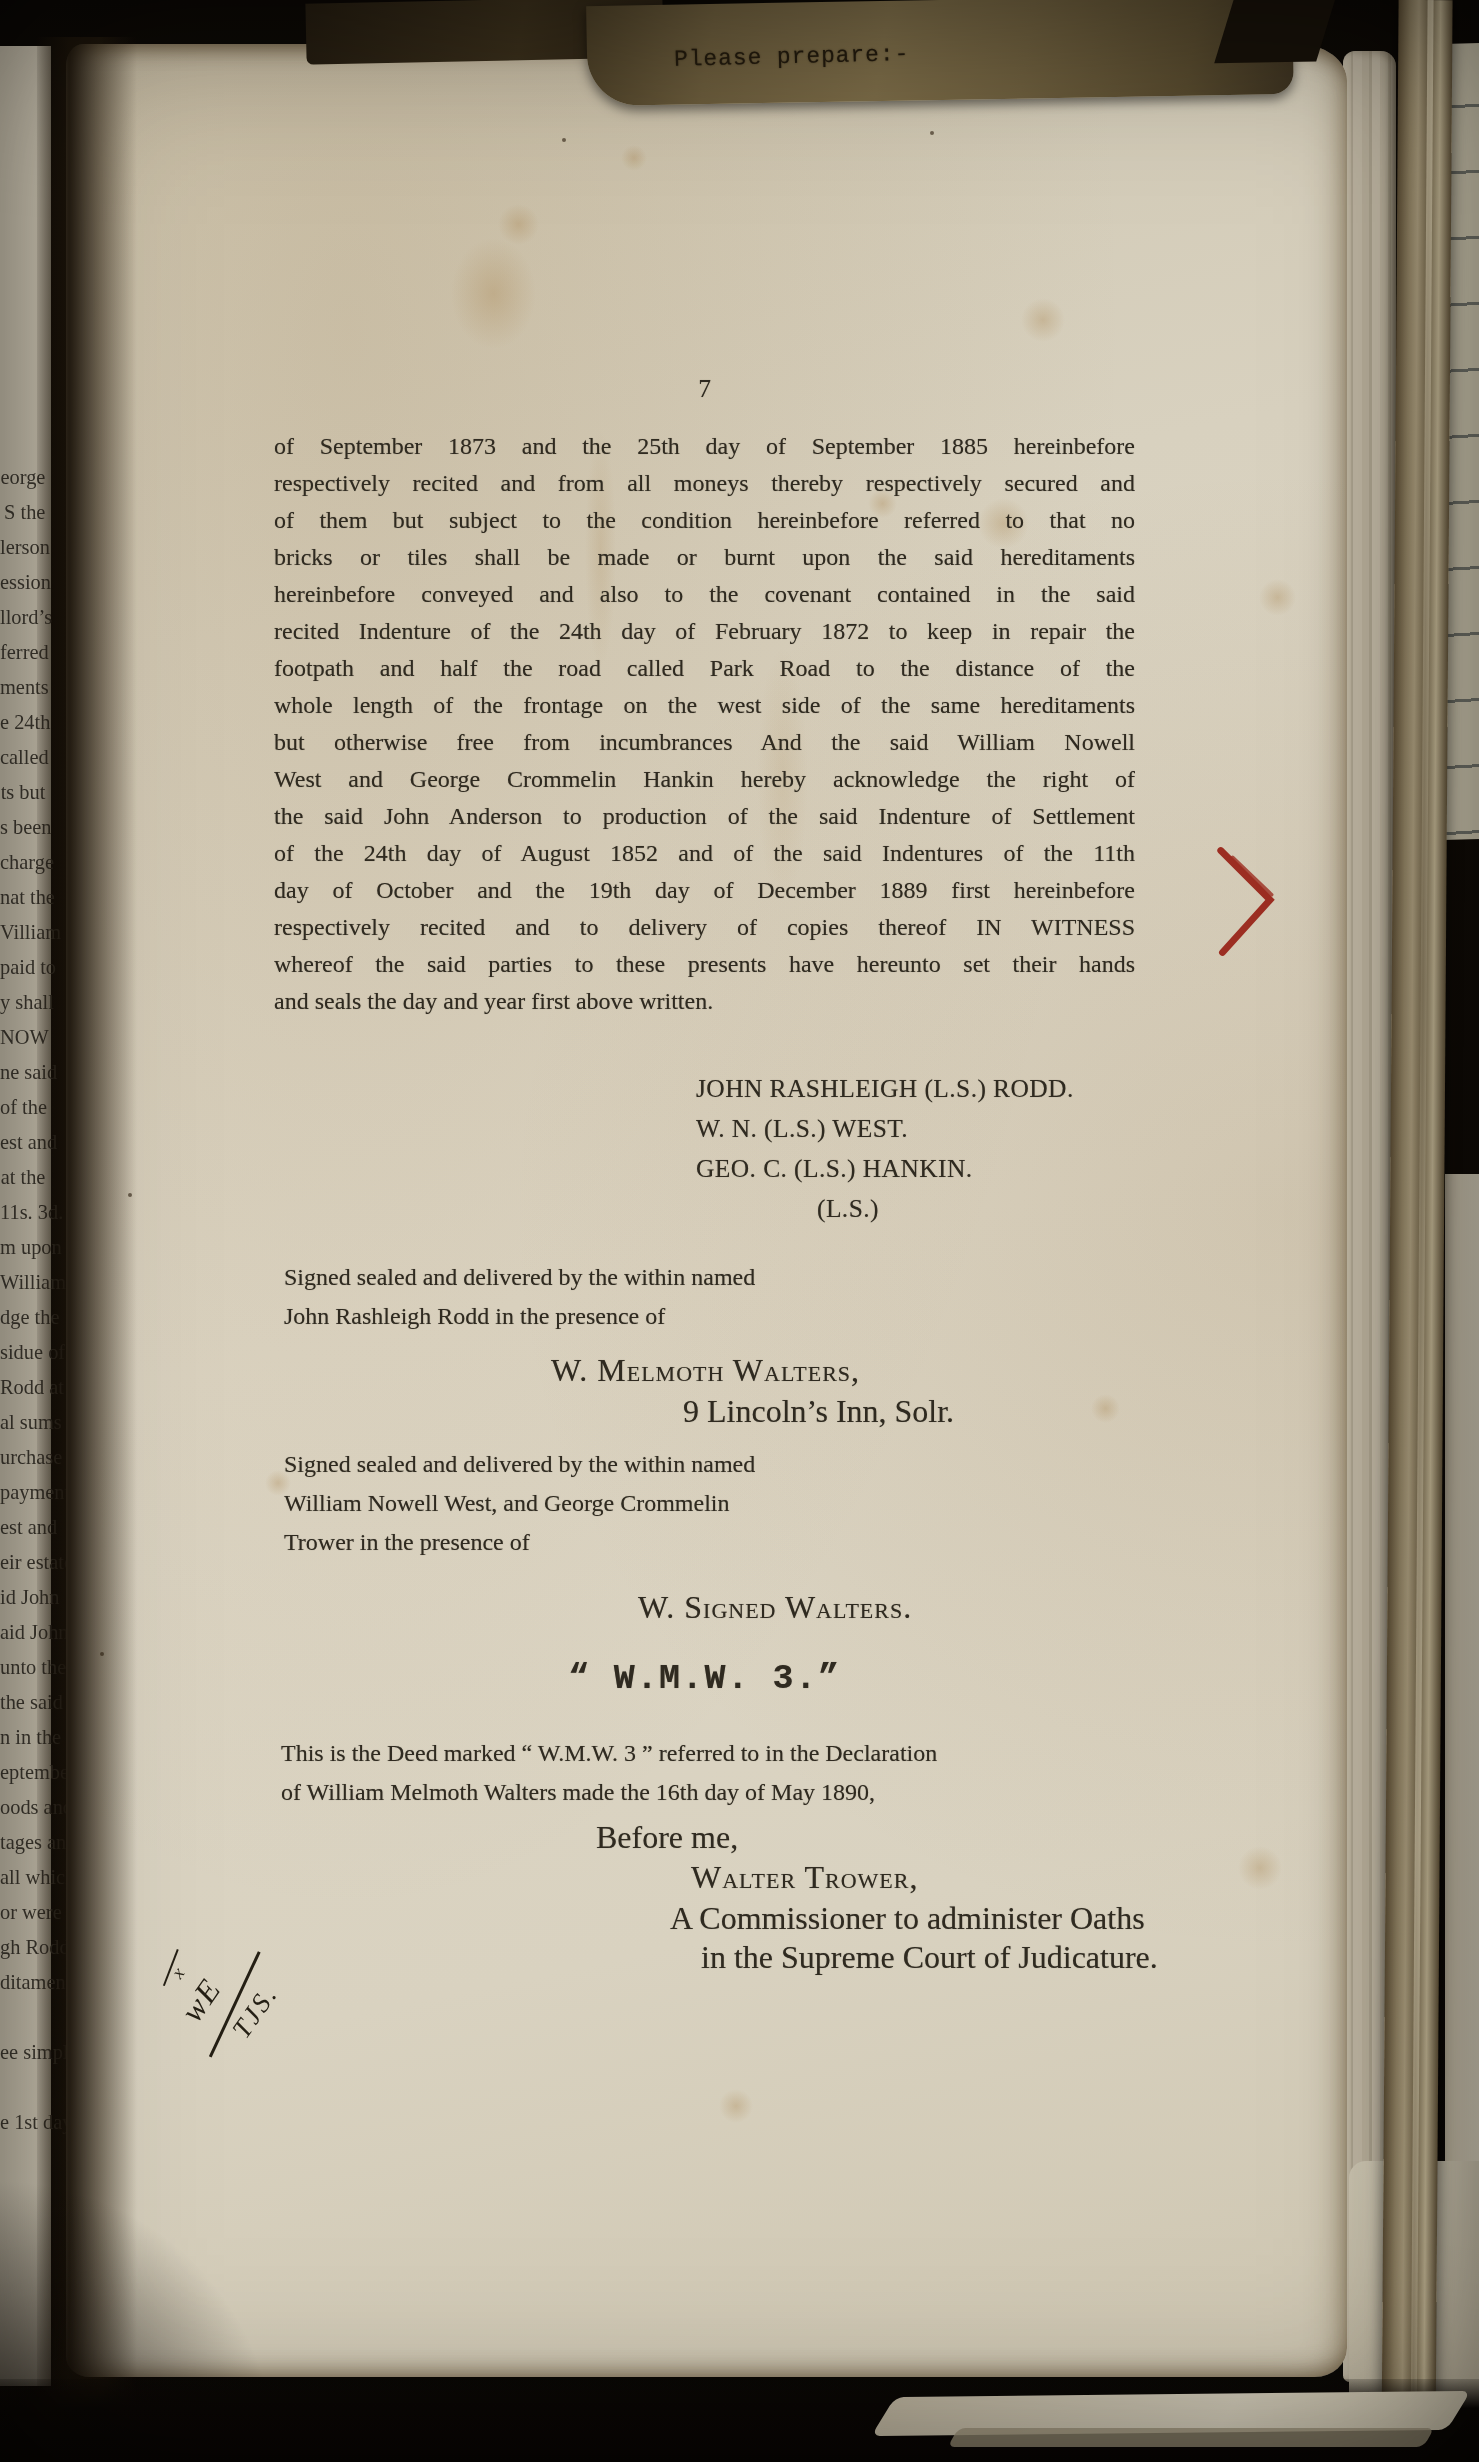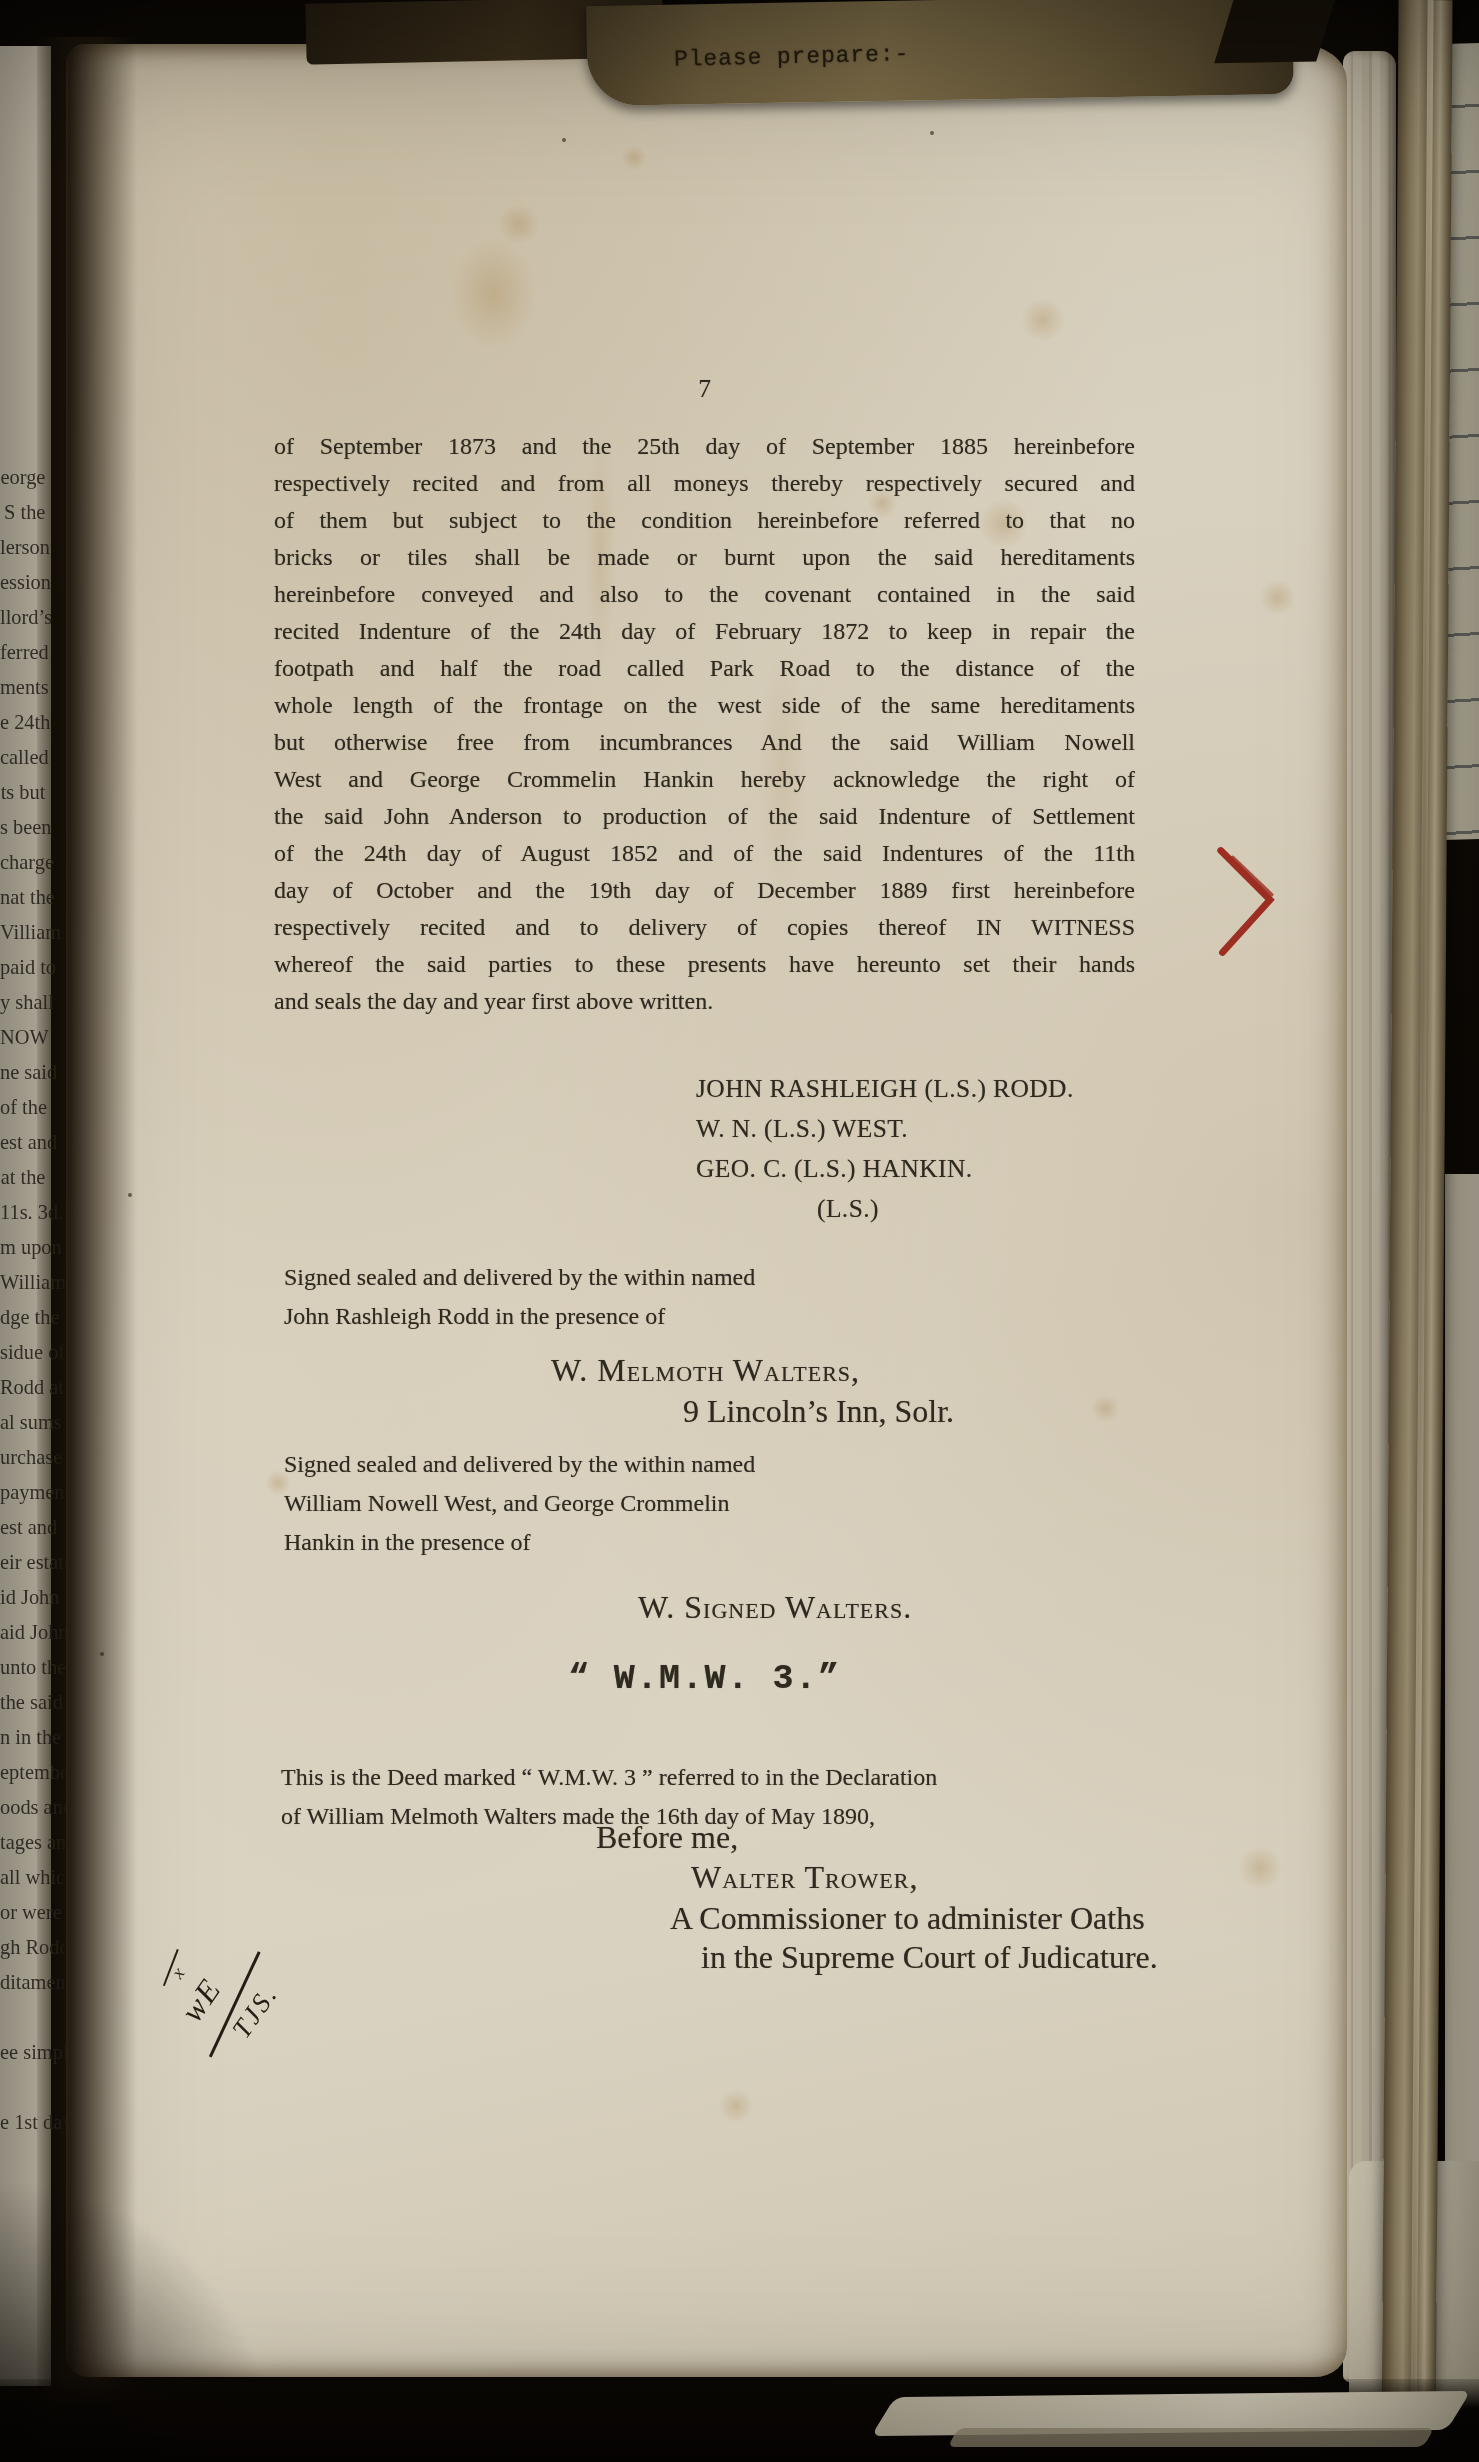--- a/index.html
+++ b/index.html
@@ -216,27 +216,27 @@
   <div>Signed sealed and delivered by the within named</div>
       <div>John Rashleigh Rodd in the presence of</div>
     </div>
   <div class="line print sc" style="left:551px;top:1356px;">W. Melmoth Walters,</div>
   <div class="line print" style="left:683px;top:1397px;">9 Lincoln’s Inn, Solr.</div>
 
   <div class="att print" style="left:284px;top:1445px;">
 
   <div>Signed sealed and delivered by the within named</div>
       <div>William Nowell West, and George Crommelin</div>
-      <div>Hankin in the presence of</div>
+      <div>Trower in the presence of</div>
     </div>
   <div class="line print sc" style="left:638px;top:1593px;">W. Signed Walters.</div>
 
   <div class="exhibit-heading print">“ W.M.W. 3.”</div>
 
-  <div class="att print" style="left:281px;top:1734px;margin-top:24px;">
+  <div class="att print" style="left:281px;top:1734px;">
 
   <div>This is the Deed marked “ W.M.W. 3 ” referred to in the Declaration</div>
       <div>of William Melmoth Walters made the 16th day of May 1890,</div>
     </div>
   <div class="line print" style="left:596px;top:1823px;">Before me,</div>
   <div class="line print sc" style="left:691px;top:1863px;">Walter Trower,</div>
   <div class="line print" style="left:670px;top:1904px;">A Commissioner to administer Oaths</div>
   <div class="line print" style="left:701px;top:1943px;">in the Supreme Court of Judicature.</div>
 
   <div class="hand">

